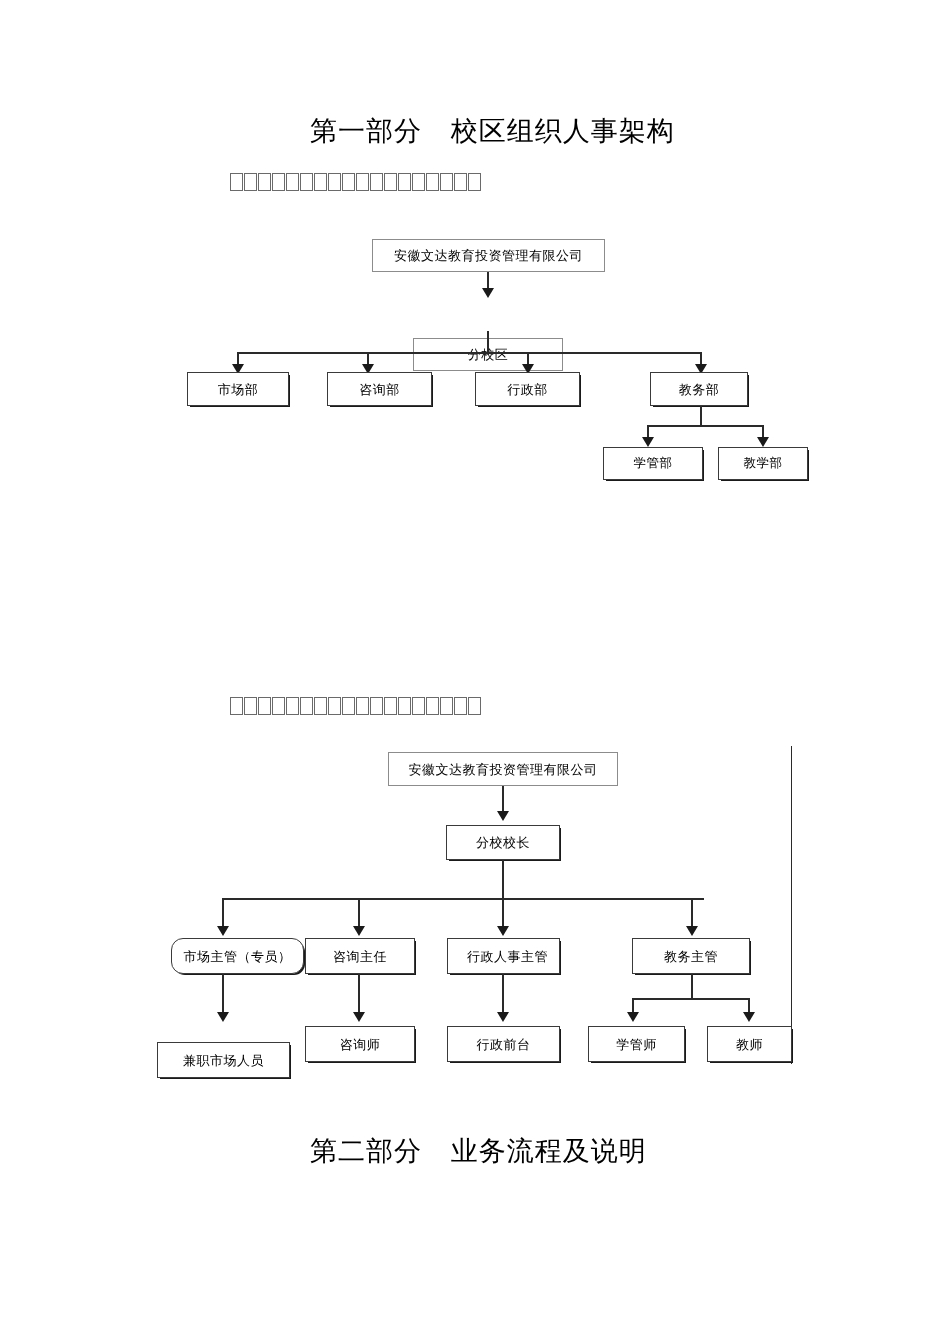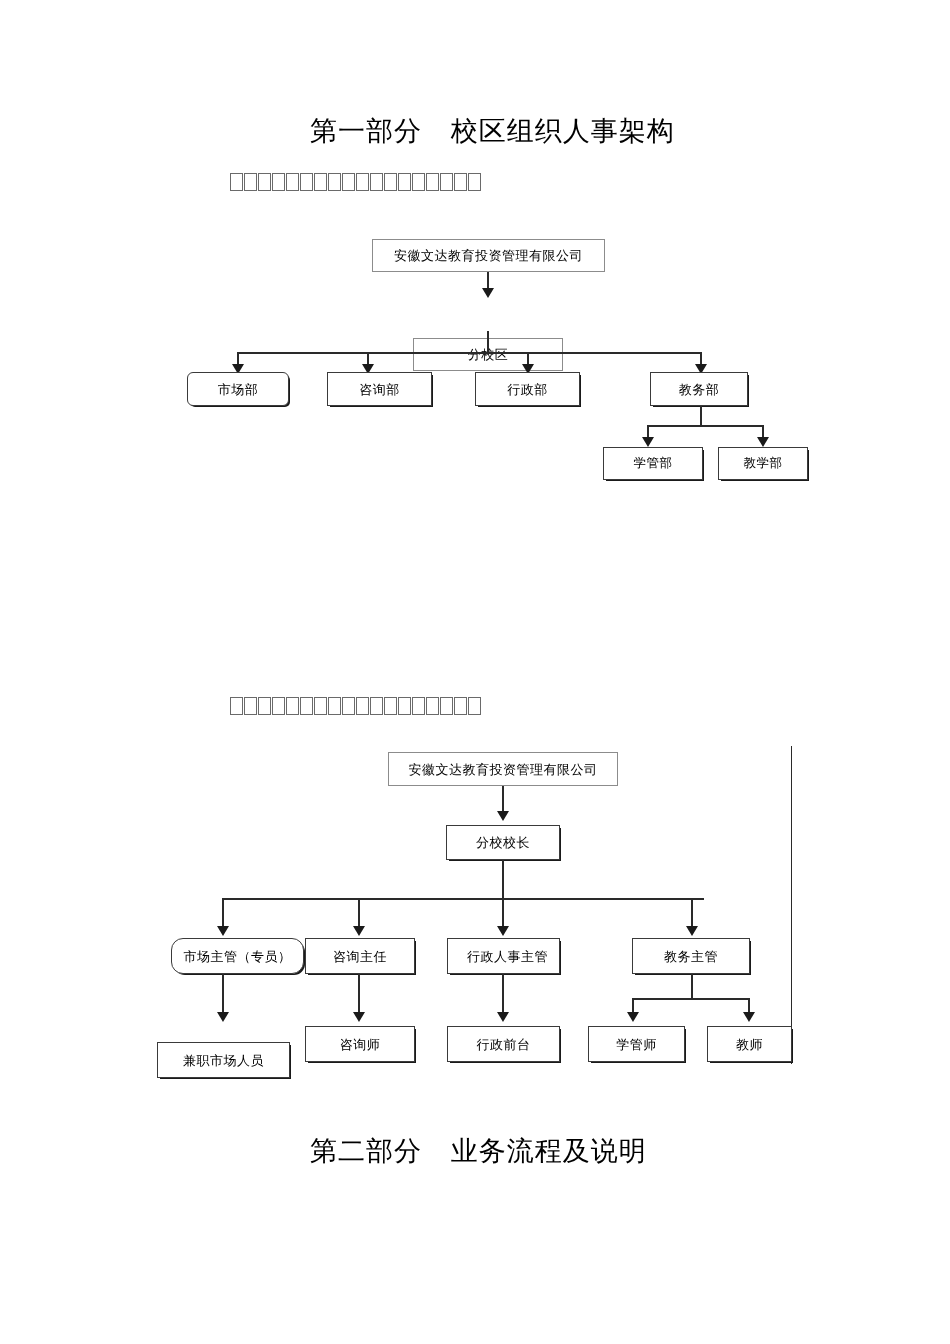--- a/index.html
+++ b/index.html
@@ -120,21 +120,21 @@
 
     <div class="vline" style="left:367px; top:352px; height:14px;"></div>
     <div class="arrow" style="left:362px; top:364px;"></div>
 
     <div class="vline" style="left:527px; top:352px; height:14px;"></div>
     <div class="arrow" style="left:522px; top:364px;"></div>
 
     <div class="vline" style="left:700px; top:352px; height:14px;"></div>
     <div class="arrow" style="left:695px; top:364px;"></div>
 
-    <div class="node" style="left:187px; top:372px; width:102px; height:34px;border-radius:6px;">市场部</div>
+    <div class="node" style="left:187px; top:372px; width:102px; height:34px;">市场部</div>
     <div class="node" style="left:315px; top:372px; width:105px; height:34px;margin-left:12px;">咨询部</div>
     <div class="node" style="left:475px; top:372px; width:105px; height:34px;">行政部</div>
     <div class="node" style="left:650px; top:372px; width:98px; height:34px;">教务部</div>
 
     <div class="vline" style="left:700px; top:406px; height:21px;"></div>
     <div class="hline" style="left:647px; top:425px; width:117px;"></div>
 
     <div class="vline" style="left:647px; top:425px; height:14px;"></div>
     <div class="arrow" style="left:642px; top:437px;"></div>
 

